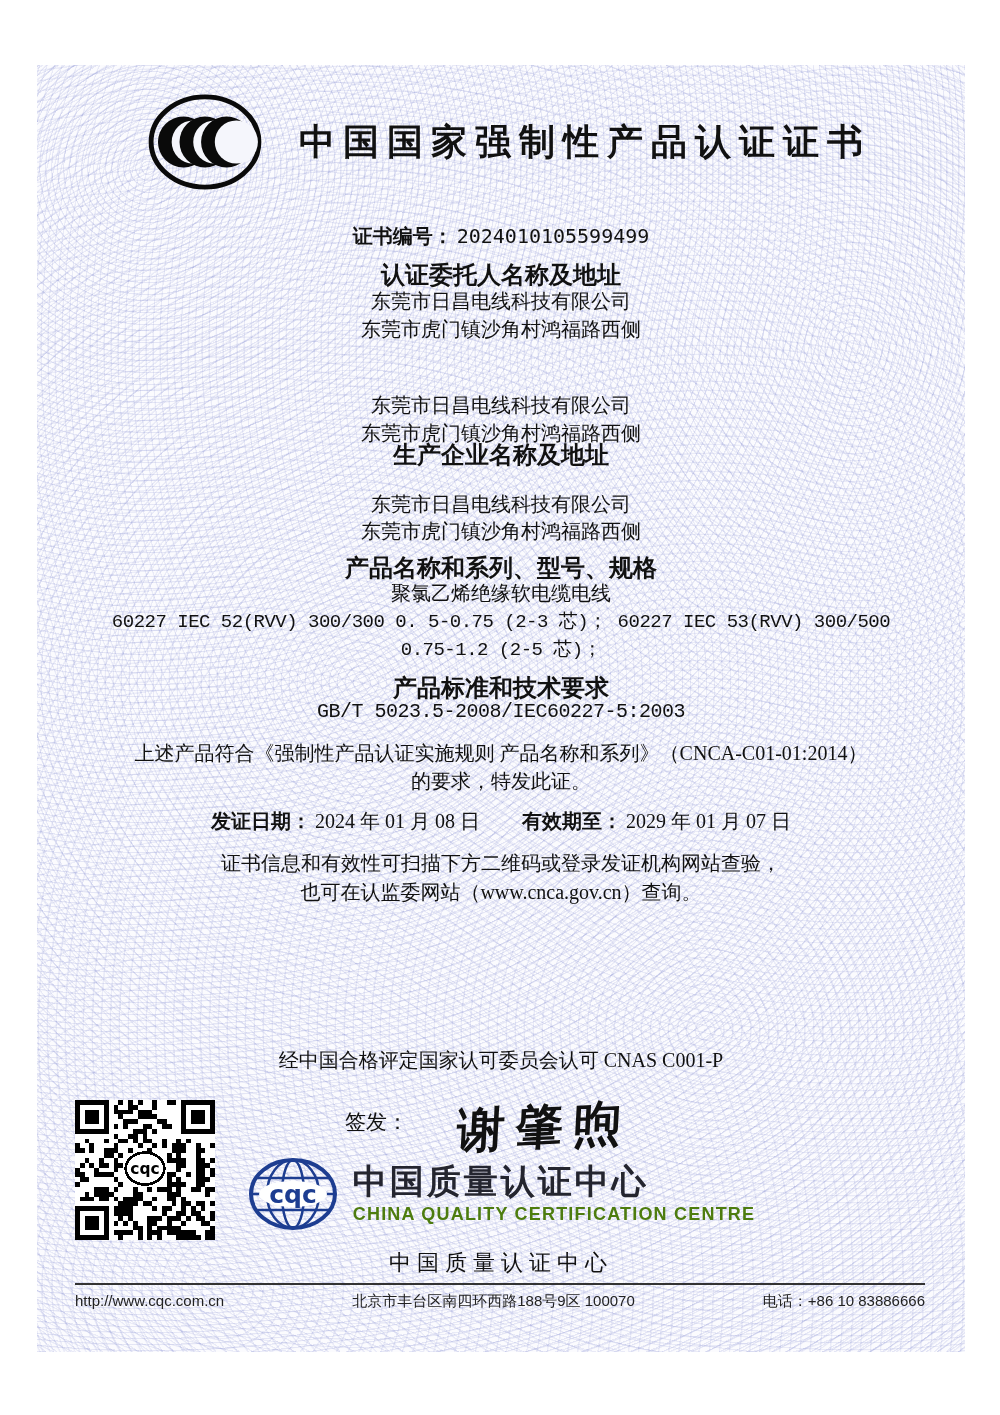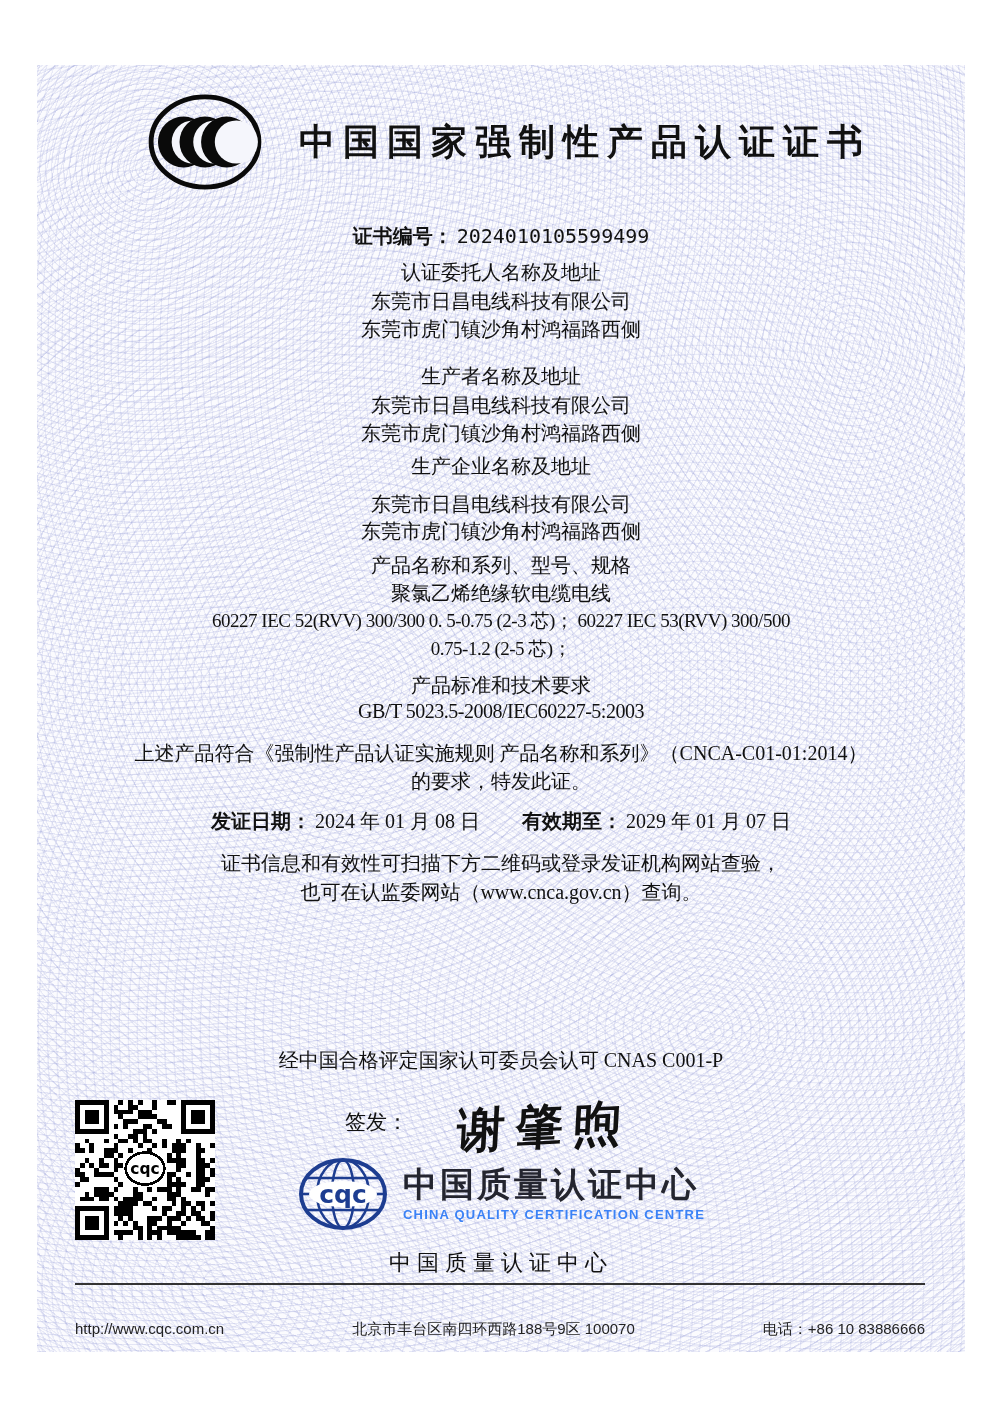--- a/index.html
+++ b/index.html
@@ -14,37 +14,37 @@
     background:
       repeating-radial-gradient(circle at 12% 8%,  rgba(110,120,200,0.16) 0 0.8px, rgba(255,255,255,0) 1.6px 6px),
       repeating-radial-gradient(circle at 88% 22%, rgba(110,120,200,0.13) 0 0.8px, rgba(255,255,255,0) 1.6px 7px),
       repeating-radial-gradient(circle at 35% 48%, rgba(110,120,200,0.13) 0 0.8px, rgba(255,255,255,0) 1.6px 8px),
       repeating-radial-gradient(circle at 72% 75%, rgba(110,120,200,0.12) 0 1px,   rgba(255,255,255,0) 2px 9px),
       repeating-radial-gradient(circle at 20% 95%, rgba(110,120,200,0.11) 0 1px,   rgba(255,255,255,0) 2px 10px),
       #fbfbfe;
   }
   .abs{position:absolute;left:37px;width:928px;text-align:center;}
   .ttl{font-family:"Liberation Sans",sans-serif;font-weight:bold;font-size:36px;letter-spacing:8px;}
-  .h{font-weight:normal;font-size:20px;}
+  .h{font-weight:bold;font-size:24px;}
   .b{font-size:20px;}
-  .mono{font-family:Liberation Serif, serif;font-size:19px;letter-spacing:-0.5px;}
+  .mono{font-family:Liberation Mono, monospace;font-size:19px;letter-spacing:-0.5px;}
   .num{font-family:"DejaVu Sans Mono",monospace;font-size:20px;letter-spacing:0;}
   .lbl{font-weight:bold;font-size:20px;}
   .sig-label{font-size:21px;}
   .signature{
     font-family:"Liberation Serif",serif;font-weight:bold;font-size:48px;
     letter-spacing:10px;display:inline-block;transform:rotate(-3deg) skewX(-6deg);
   }
   .cqc-row{position:absolute;left:37px;width:928px;top:1156px;display:flex;justify-content:center;align-items:center;gap:14px;}
   .brand-cn{font-family:"Liberation Sans",sans-serif;font-weight:600;font-size:34px;letter-spacing:3px;color:#24252f;line-height:1.1;}
-  .brand-en{font-family:"Liberation Sans",sans-serif;font-weight:bold;font-size:13px;letter-spacing:1.2px;color:#3b82f6;margin-top:3px;}
+  .brand-en{font-family:"Liberation Sans",sans-serif;font-weight:bold;font-size:18px;letter-spacing:1.2px;color:#4d7c0f;margin-top:3px;}
   .stamp{font-size:22px;letter-spacing:6px;}
   .rule{position:absolute;left:75px;top:1283px;width:850px;height:0;border-top:2px solid #333;}
   .footer{position:absolute;left:75px;top:1292px;width:850px;display:flex;justify-content:space-between;
-    font-family:"Liberation Sans",sans-serif;font-size:15px;color:#222;margin-top:28px;}
+    font-family:"Liberation Sans",sans-serif;font-size:15px;color:#222;}
   .qr{position:absolute;left:75px;top:1100px;width:140px;height:140px;}
   .ccc-logo{position:absolute;left:146px;top:93px;width:118px;height:98px;}
   .cqc-globe{width:92px;height:76px;}
 </style>
 </head>
 <body>
 
 <div class="page">
   <div class="texture"></div>
 
@@ -64,25 +64,24 @@
 
   <div class="abs" style="top:223px;">
     <span class="lbl">证书编号：</span>
     <span class="num">2024010105599499</span>
   </div>
 
   <div class="abs h" style="top:259px;">认证委托人名称及地址</div>
   <div class="abs b" style="top:288px;">东莞市日昌电线科技有限公司</div>
   <div class="abs b" style="top:316px;">东莞市虎门镇沙角村鸿福路西侧</div>
 
-  <div class="abs h" style="top:363px;">生产者名称及地址</div>
   <div class="abs b" style="top:392px;">东莞市日昌电线科技有限公司</div>
   <div class="abs b" style="top:420px;">东莞市虎门镇沙角村鸿福路西侧</div>
 
-  <div class="abs h" style="top:453px;">生产企业名称及地址</div>
+  <div class="abs h" style="top:439px;">生产企业名称及地址</div>
   <div class="abs b" style="top:491px;">东莞市日昌电线科技有限公司</div>
   <div class="abs b" style="top:518px;">东莞市虎门镇沙角村鸿福路西侧</div>
 
   <div class="abs h" style="top:552px;">产品名称和系列、型号、规格</div>
   <div class="abs b" style="top:580px;">聚氯乙烯绝缘软电缆电线</div>
   <div class="abs mono" style="top:608px;">60227 IEC 52(RVV) 300/300 0. 5-0.75 (2-3 芯)；  60227 IEC 53(RVV) 300/500</div>
   <div class="abs mono" style="top:636px;">0.75-1.2 (2-5 芯)；</div>
 
   <div class="abs h" style="top:672px;">产品标准和技术要求</div>
   <div class="abs mono" style="top:700px;font-size:20px;">GB/T 5023.5-2008/IEC60227-5:2003</div>

